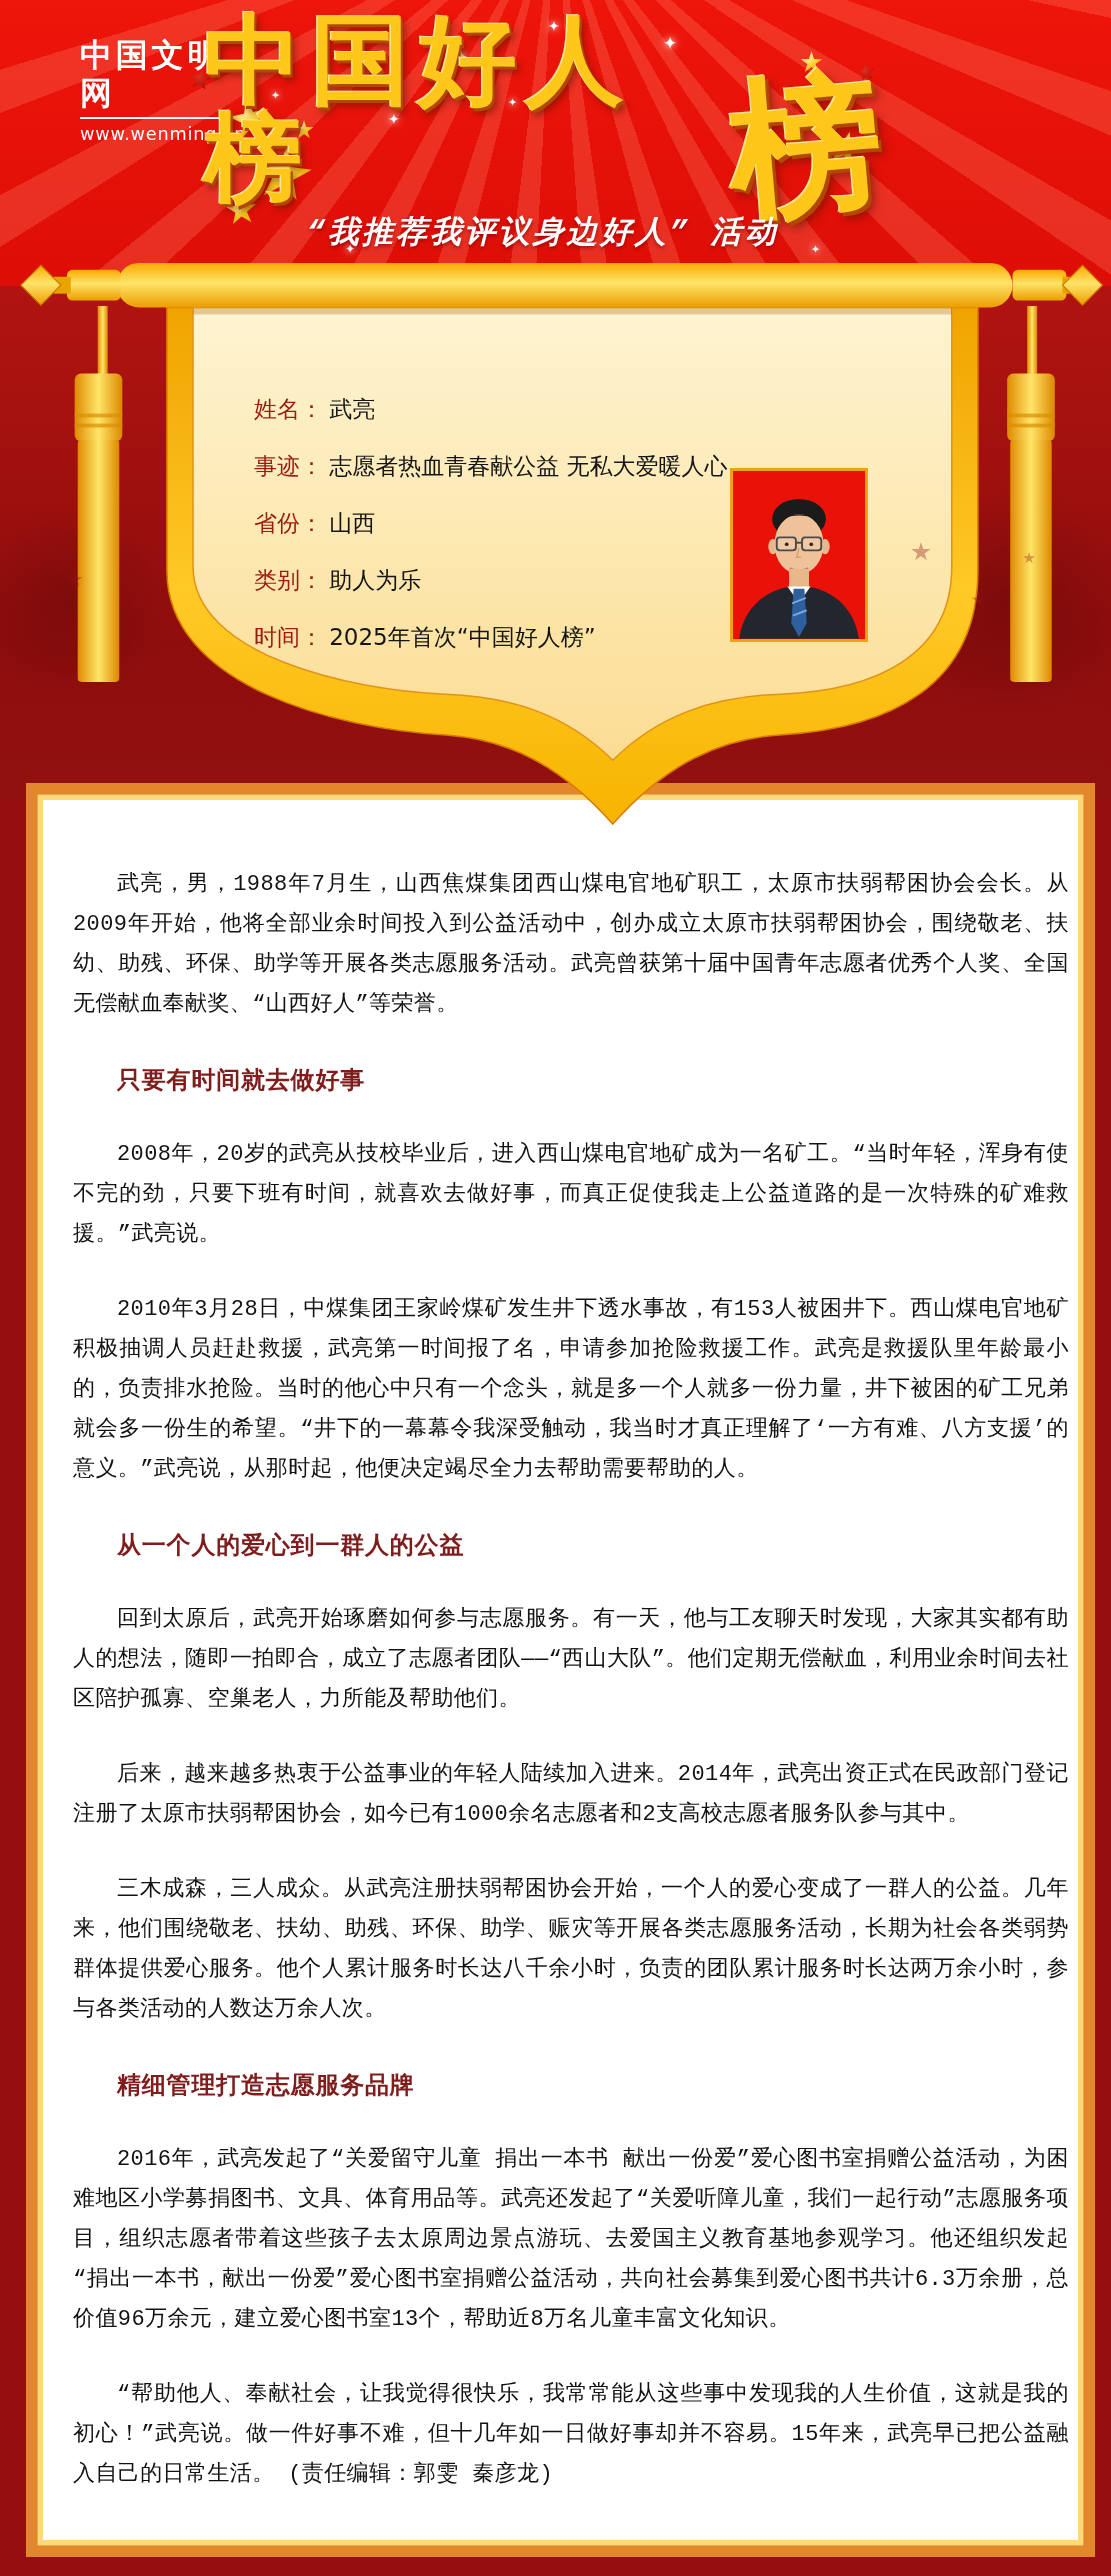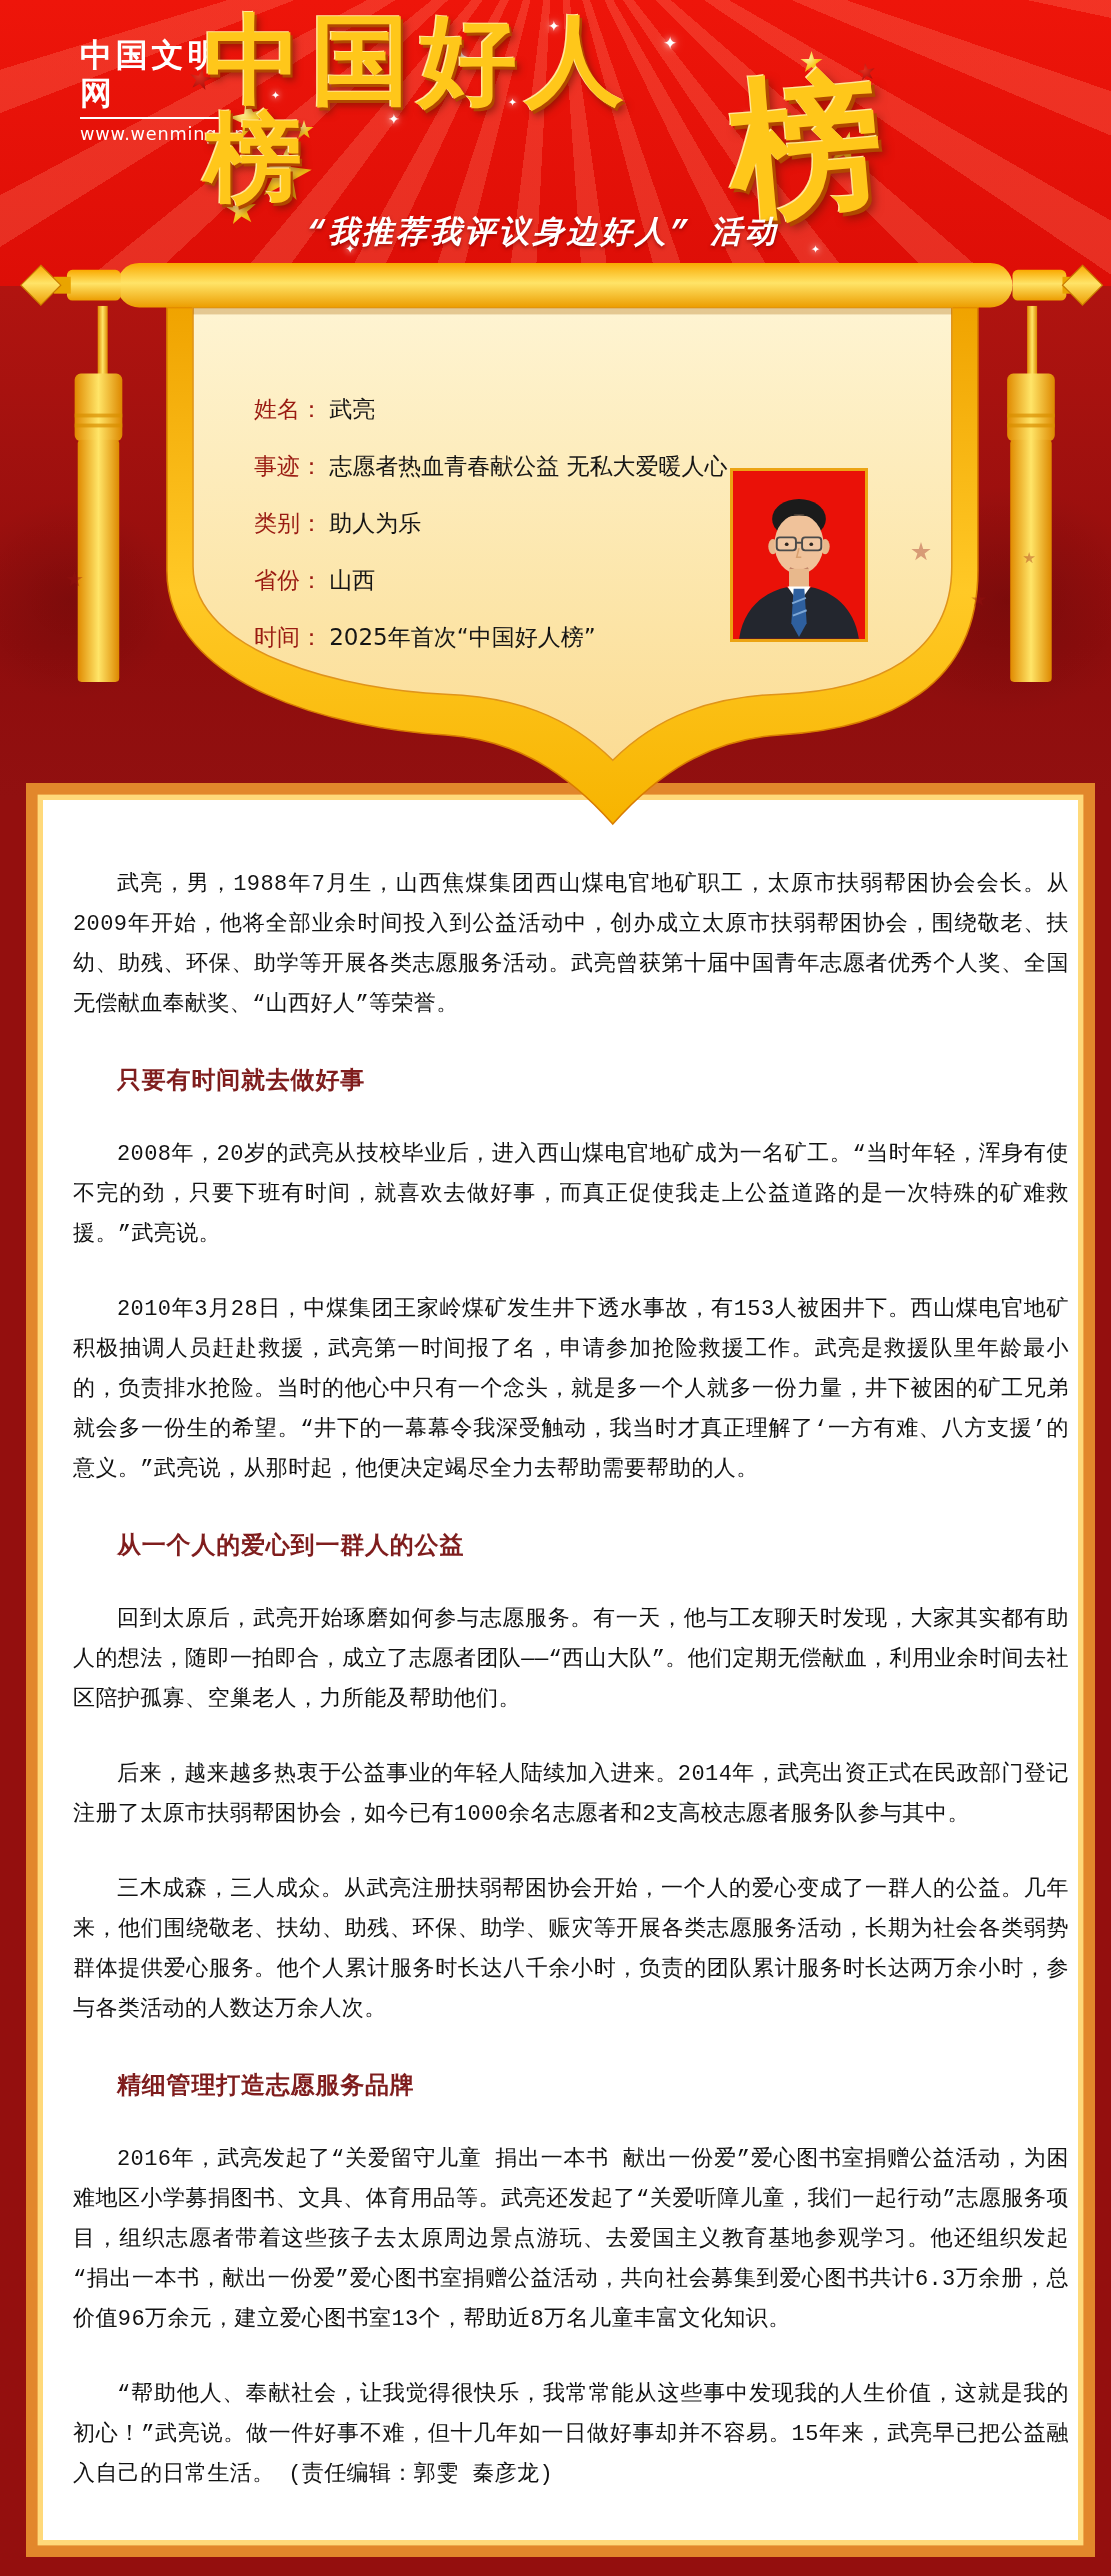--- a/index.html
+++ b/index.html
@@ -190,22 +190,22 @@
     <rect x="1336" y="398" width="13" height="90" fill="url(#goldH)"></rect>
     <rect x="1310" y="486" width="62" height="88" rx="8" fill="url(#goldH)"></rect>
     <rect x="1310" y="538" width="62" height="5" fill="#D98E00" opacity="0.7"></rect>
     <rect x="1310" y="551" width="62" height="5" fill="#D98E00" opacity="0.7"></rect>
     <rect x="1314" y="572" width="54" height="315" rx="5" fill="url(#goldH)"></rect>
   </svg>
 
   <div class="profile-fields">
       <div class="field-row"><span class="field-label">姓名：</span><span class="field-value">武亮</span></div>
       <div class="field-row"><span class="field-label">事迹：</span><span class="field-value">志愿者热血青春献公益 无私大爱暖人心</span></div>
+      <div class="field-row"><span class="field-label">省份：</span><span class="field-value">山西</span></div>
       <div class="field-row"><span class="field-label">类别：</span><span class="field-value">助人为乐</span></div>
-      <div class="field-row"><span class="field-label">省份：</span><span class="field-value">山西</span></div>
       <div class="field-row"><span class="field-label">时间：</span><span class="field-value">2025年首次“中国好人榜”</span></div>
     </div>
 
   <div class="photo">
     <svg width="132" height="168" viewBox="0 0 172 218">
       <rect width="172" height="218" fill="#EA1108"></rect>
       <ellipse cx="86" cy="62" rx="35" ry="26" fill="#1B1B1B"></ellipse>
       <ellipse cx="52" cy="98" rx="6" ry="10" fill="#E8B88C"></ellipse>
       <ellipse cx="120" cy="98" rx="6" ry="10" fill="#E8B88C"></ellipse>
       <ellipse cx="86" cy="95" rx="32" ry="39" fill="#F0C29A"></ellipse>

